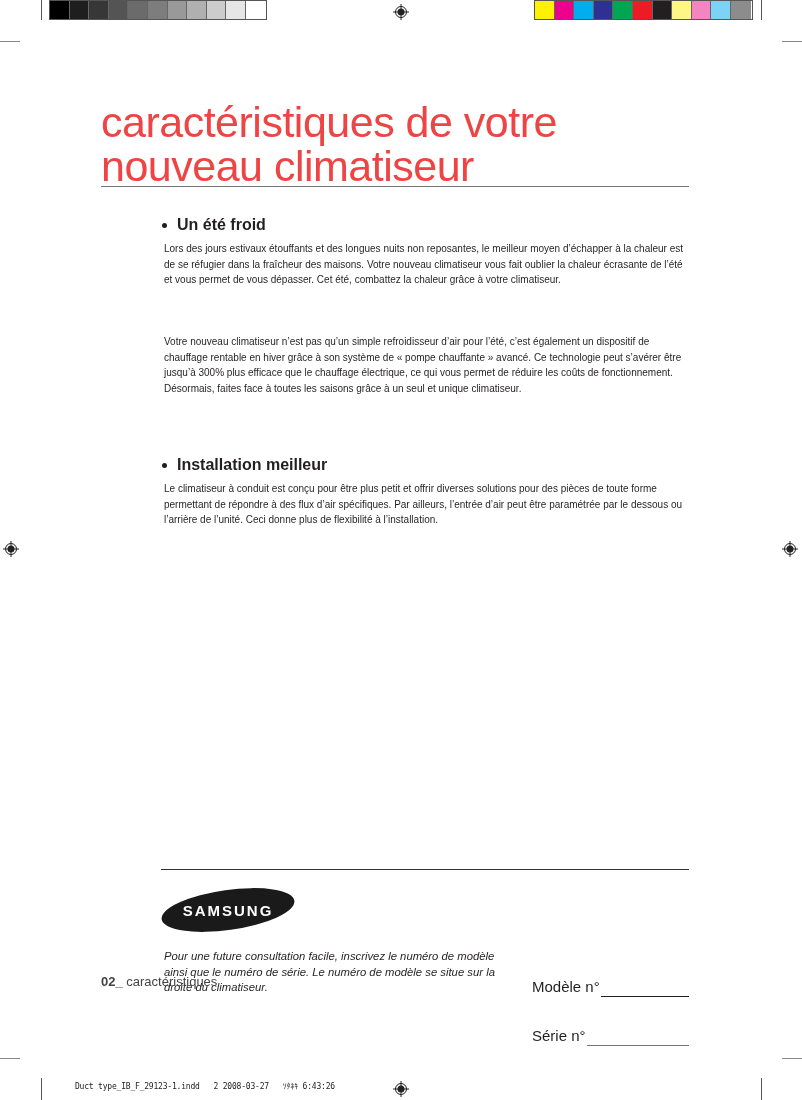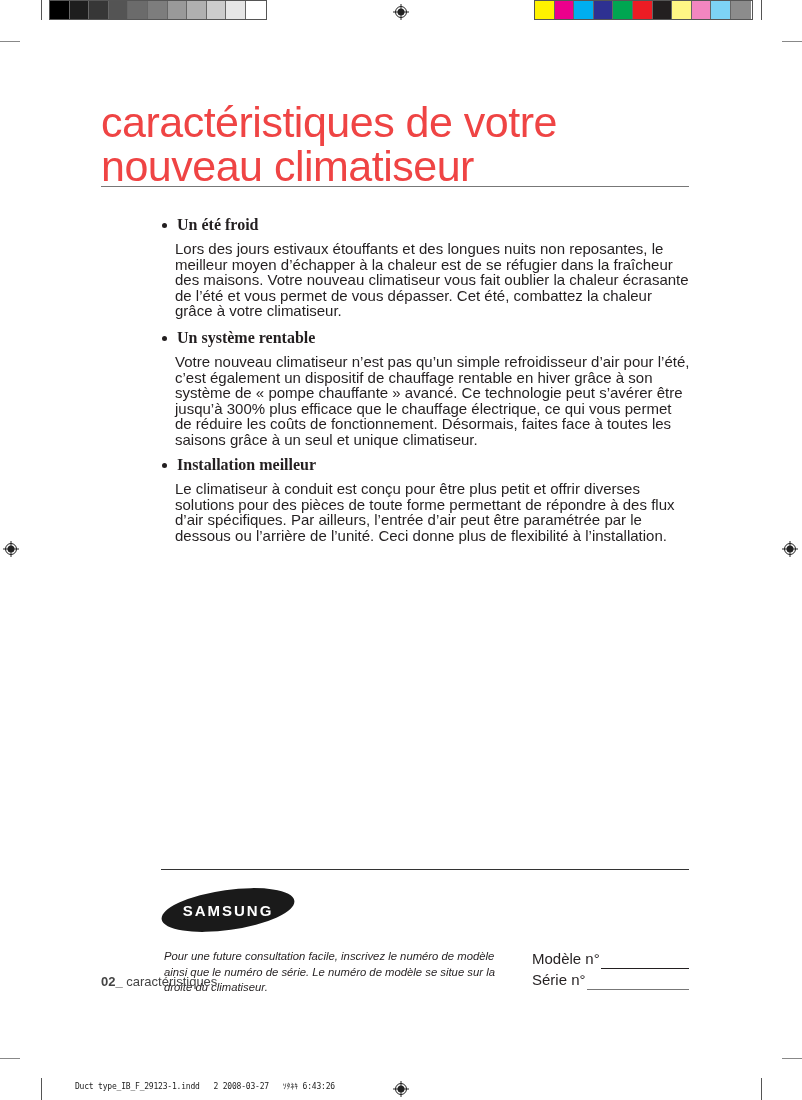--- a/index.html
+++ b/index.html
@@ -9,27 +9,27 @@
   .strip { position:absolute; top:0; height:20px; display:flex; border:1px solid #555; box-sizing:border-box; }
   .sw { width:19.6px; height:100%; border-right:1px solid #666; box-sizing:border-box; }
   .sw:last-child { border-right:none; }
   .vline { position:absolute; width:1px; background:#555; }
   .hline { position:absolute; height:1px; background:#888; }
   .reg { position:absolute; width:16px; height:16px; }
   .title { position:absolute; left:101px; top:100px; width:588px; font-size:43px; line-height:44px;
            font-weight:300; color:#ef4444; letter-spacing:-0.5px; font-family:"Liberation Sans", sans-serif; }
   .title-rule { position:absolute; left:101px; top:186px; width:588px; height:1px; background:#777; }
   .section { position:absolute; left:160px; width:530px; }
-  .sec-head { font-size:16px; font-weight:bold; color:#231f20; display:flex; align-items:center; height:20px;font-family:Liberation Serif, serif; }
+  .sec-head { font-size:16px; font-weight:bold; color:#231f20; display:flex; align-items:center; height:20px; }
   .bullet { width:5px; height:5px; border-radius:50%; background:#231f20; margin-left:2px; margin-right:10px; }
-  .sec-body { margin-left:15px; margin-top:6px; font-size:15px; line-height:15.5px; color:#231f20; }
+  .sec-body { margin-left:4px; margin-top:6px; font-size:10px; line-height:15.5px; color:#231f20; }
   .footer-rule { position:absolute; left:161px; top:869px; width:528px; height:1px; background:#333; }
   .note { position:absolute; left:164px; top:949px; width:340px; font-size:11.3px; line-height:15.5px;font-style:italic; }
   .fields { position:absolute; left:532px; top:948px; width:157px; font-size:15px; line-height:21px; }
-  .field { display:flex; align-items:flex-end; }
+  .field { display:flex; align-items:flex-end;margin-top:28px; }
   .field .line { flex:1; border-bottom:1px solid #231f20; height:15px; margin-left:1px; }
   .field.second .line { border-bottom-color:#777; }
   .pagenum { position:absolute; left:101px; top:974px; font-size:13px; color:#444; }
   .pagenum b { color:#444; }
   .slug { position:absolute; left:55px; top:1082px; font-family:"DejaVu Sans Mono", monospace; font-size:8px; color:#222; letter-spacing:-0.2px;padding-left:20px; }
 </style>
 </head>
 <body>
 
 <div class="vline" style="left:41px; top:0; height:20px;"></div>
@@ -101,24 +101,20 @@
 
 <div class="section" style="top:215px;">
   <div class="sec-head">
     <span class="bullet"></span>
     <span>Un été froid</span>
   </div>
   <div class="sec-body">Lors des jours estivaux étouffants et des longues nuits non reposantes, le meilleur moyen d’échapper à la chaleur est de se réfugier dans la fraîcheur des maisons. Votre nouveau climatiseur vous fait oublier la chaleur écrasante de l’été et vous permet de vous dépasser. Cet été, combattez la chaleur grâce à votre climatiseur.</div>
 </div>
 
 <div class="section" style="top:328px;">
-  <div class="sec-head">
-    <span class="bullet"></span>
-    <span>Un système rentable</span>
-  </div>
   <div class="sec-body">Votre nouveau climatiseur n’est pas qu’un simple refroidisseur d’air pour l’été, c’est également un dispositif de chauffage rentable en hiver grâce à son système de « pompe chauffante » avancé. Ce technologie peut s’avérer être jusqu’à 300% plus efficace que le chauffage électrique, ce qui vous permet de réduire les coûts de fonctionnement. Désormais, faites face à toutes les saisons grâce à un seul et unique climatiseur.</div>
 </div>
 
 <div class="section" style="top:455px;">
   <div class="sec-head">
     <span class="bullet"></span>
     <span>Installation meilleur</span>
   </div>
   <div class="sec-body">Le climatiseur à conduit est conçu pour être plus petit et offrir diverses solutions pour des pièces de toute forme permettant de répondre à des flux d’air spécifiques. Par ailleurs, l’entrée d’air peut être paramétrée par le dessous ou l’arrière de l’unité. Ceci donne plus de flexibilité à l’installation.</div>
 </div>

